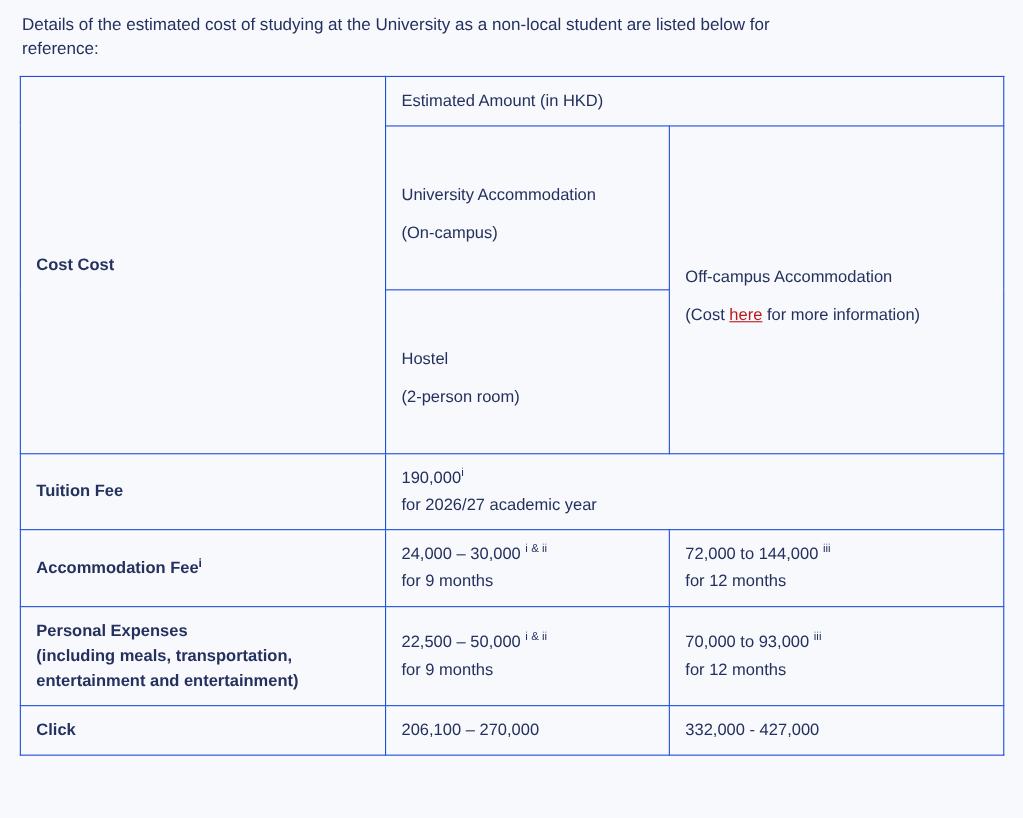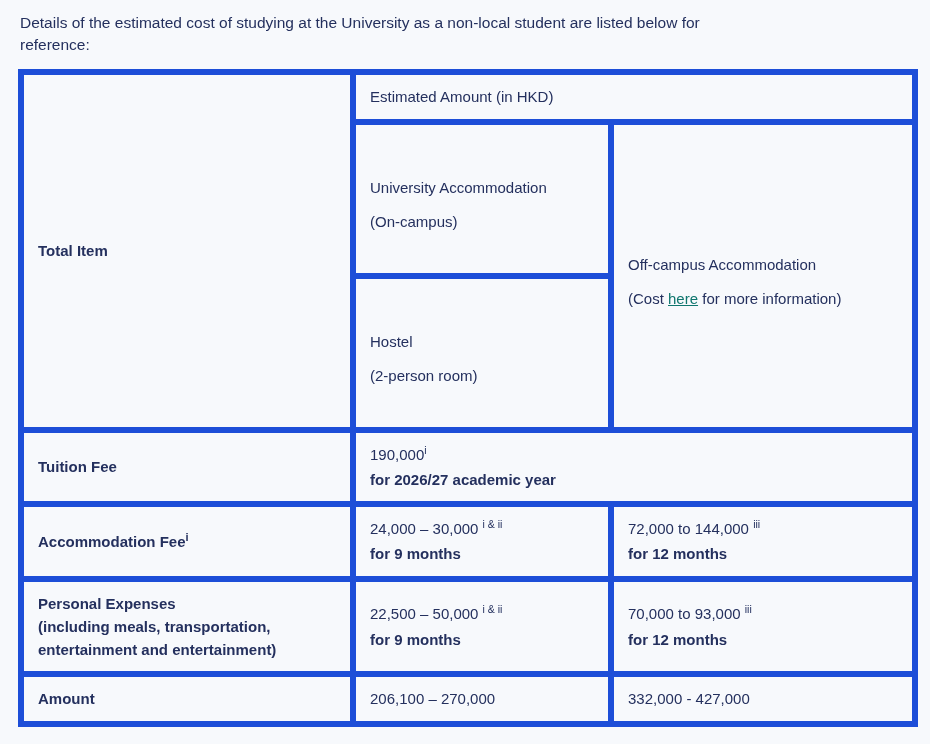--- a/index.html
+++ b/index.html
@@ -27,21 +27,21 @@
     color: #24305e;
     margin: 0 0 14px 2px;
   }
   table.cost {
     border-collapse: collapse;
     width: 894px;
     table-layout: fixed;
     background: #f7f9fc;
   }
   table.cost td {
-    border: 6px solid #1d4ed8;
+    border: 1px solid #1d4ed8;
     vertical-align: middle;
     padding: 10px 14px;
     font-size: 15px;
     line-height: 1.55;
     color: #24305e;
   }
   col.c1 { width: 332px; }
   col.c2 { width: 258px; }
   col.c3 { width: 304px; }
 
@@ -66,43 +66,43 @@
     vertical-align: super;
     line-height: 0;
   }
   .sup-b {
     font-size: 11px;
     vertical-align: super;
     line-height: 0;
     font-weight: bold;
   }
   a.inline-link {
-    color: #0f766e;
+    color: #b91c1c;
     text-decoration: underline;
   }
   .val-line { display: block; }
-  .val-line.second { margin-top: 2px; font-weight: bold; }
+  .val-line.second { margin-top: 2px; }
   .tall { height: 128px; }
 </style>
 </head>
 <body>
 
 <div class="page">
 
   <p class="intro">Details of the estimated cost of studying at the University as a non-local student are listed below for reference:</p>
 
   <table class="cost">
     <colgroup>
       <col class="c1">
         <col class="c2">
         <col class="c3">
     </colgroup>
     <tbody>
       <tr>
-        <td class="label-cell" rowspan="3">Total Item</td>
+        <td class="label-cell" rowspan="3">Cost Cost</td>
         <td class="hdr-cell" colspan="2">Estimated Amount (in HKD)</td>
       </tr>
       <tr>
         <td class="hdr-cell tall">
           <span class="sub">University Accommodation</span>
           <span class="sub">(On-campus)</span>
         </td>
         <td class="hdr-cell" rowspan="2">
           <span class="sub">Off-campus Accommodation</span>
           <span class="sub"><span>(Cost </span><a class="inline-link" href="#">here</a><span> for more information)</span></span>
@@ -145,19 +145,19 @@
           <span class="val-line"><span>22,500 – 50,000</span> <sup>i &amp; ii</sup></span>
           <span class="val-line second">for 9 months</span>
         </td>
         <td>
           <span class="val-line"><span>70,000 to 93,000</span> <sup>iii</sup></span>
           <span class="val-line second">for 12 months</span>
         </td>
       </tr>
 
       <tr>
-        <td class="label-cell">Amount</td>
+        <td class="label-cell">Click</td>
         <td>206,100 – 270,000</td>
         <td>332,000 - 427,000</td>
       </tr>
     </tbody>
   </table>
 </div>
 
 </body></html>

